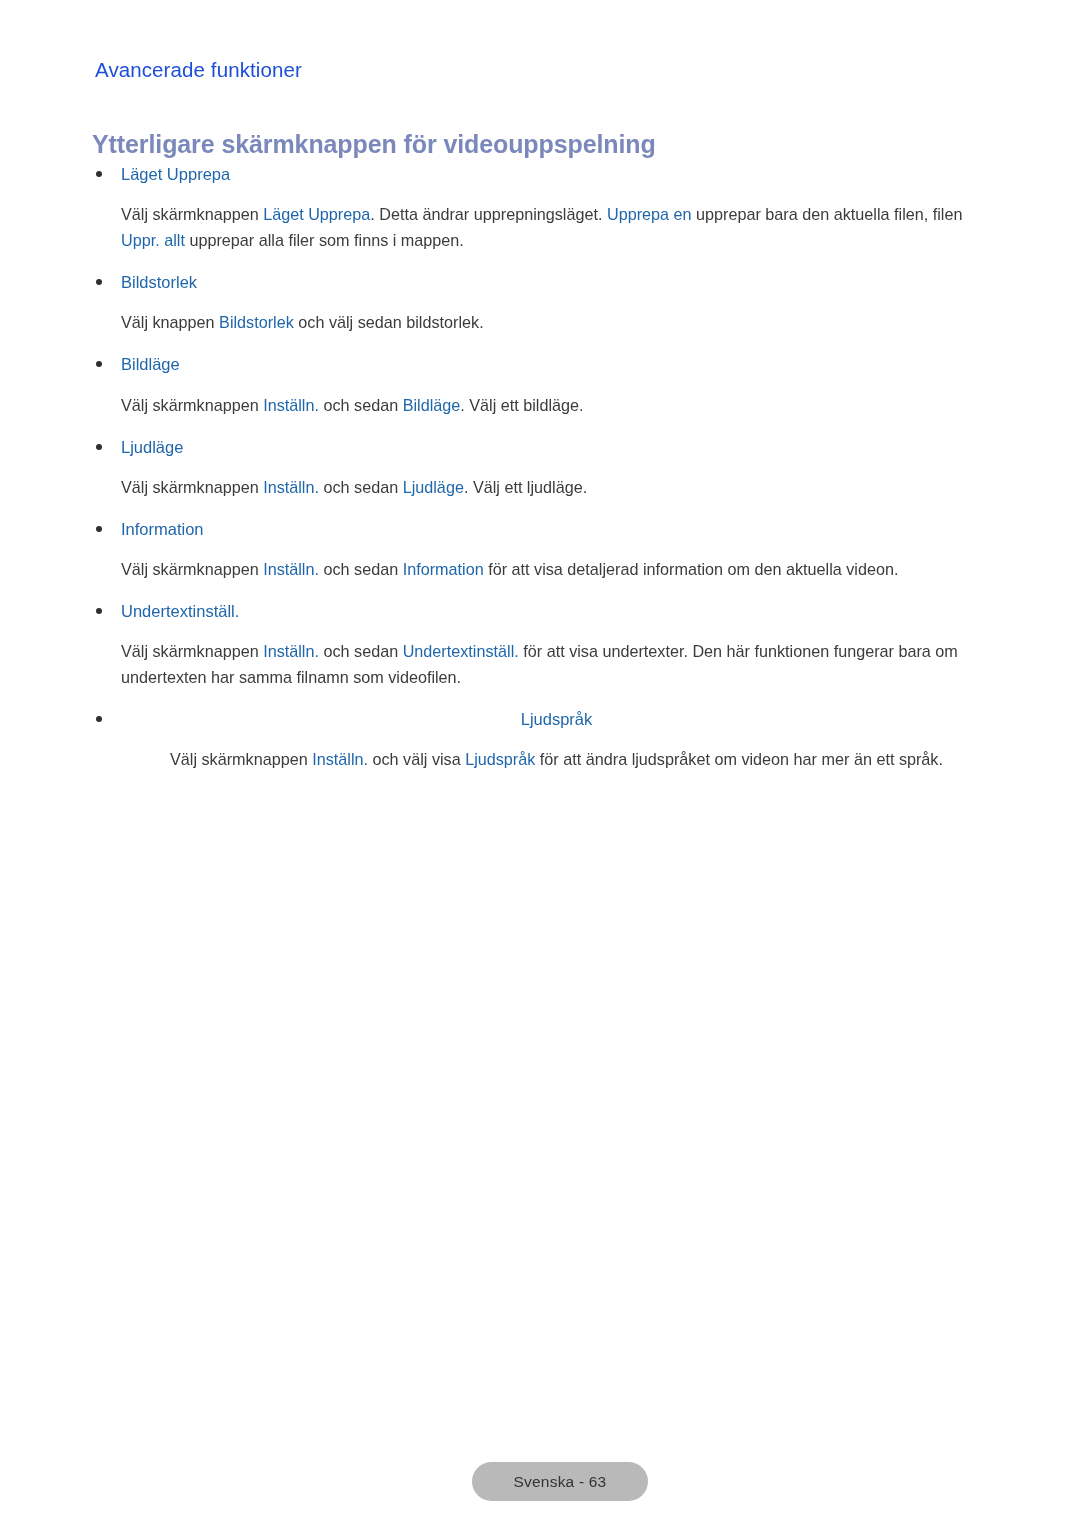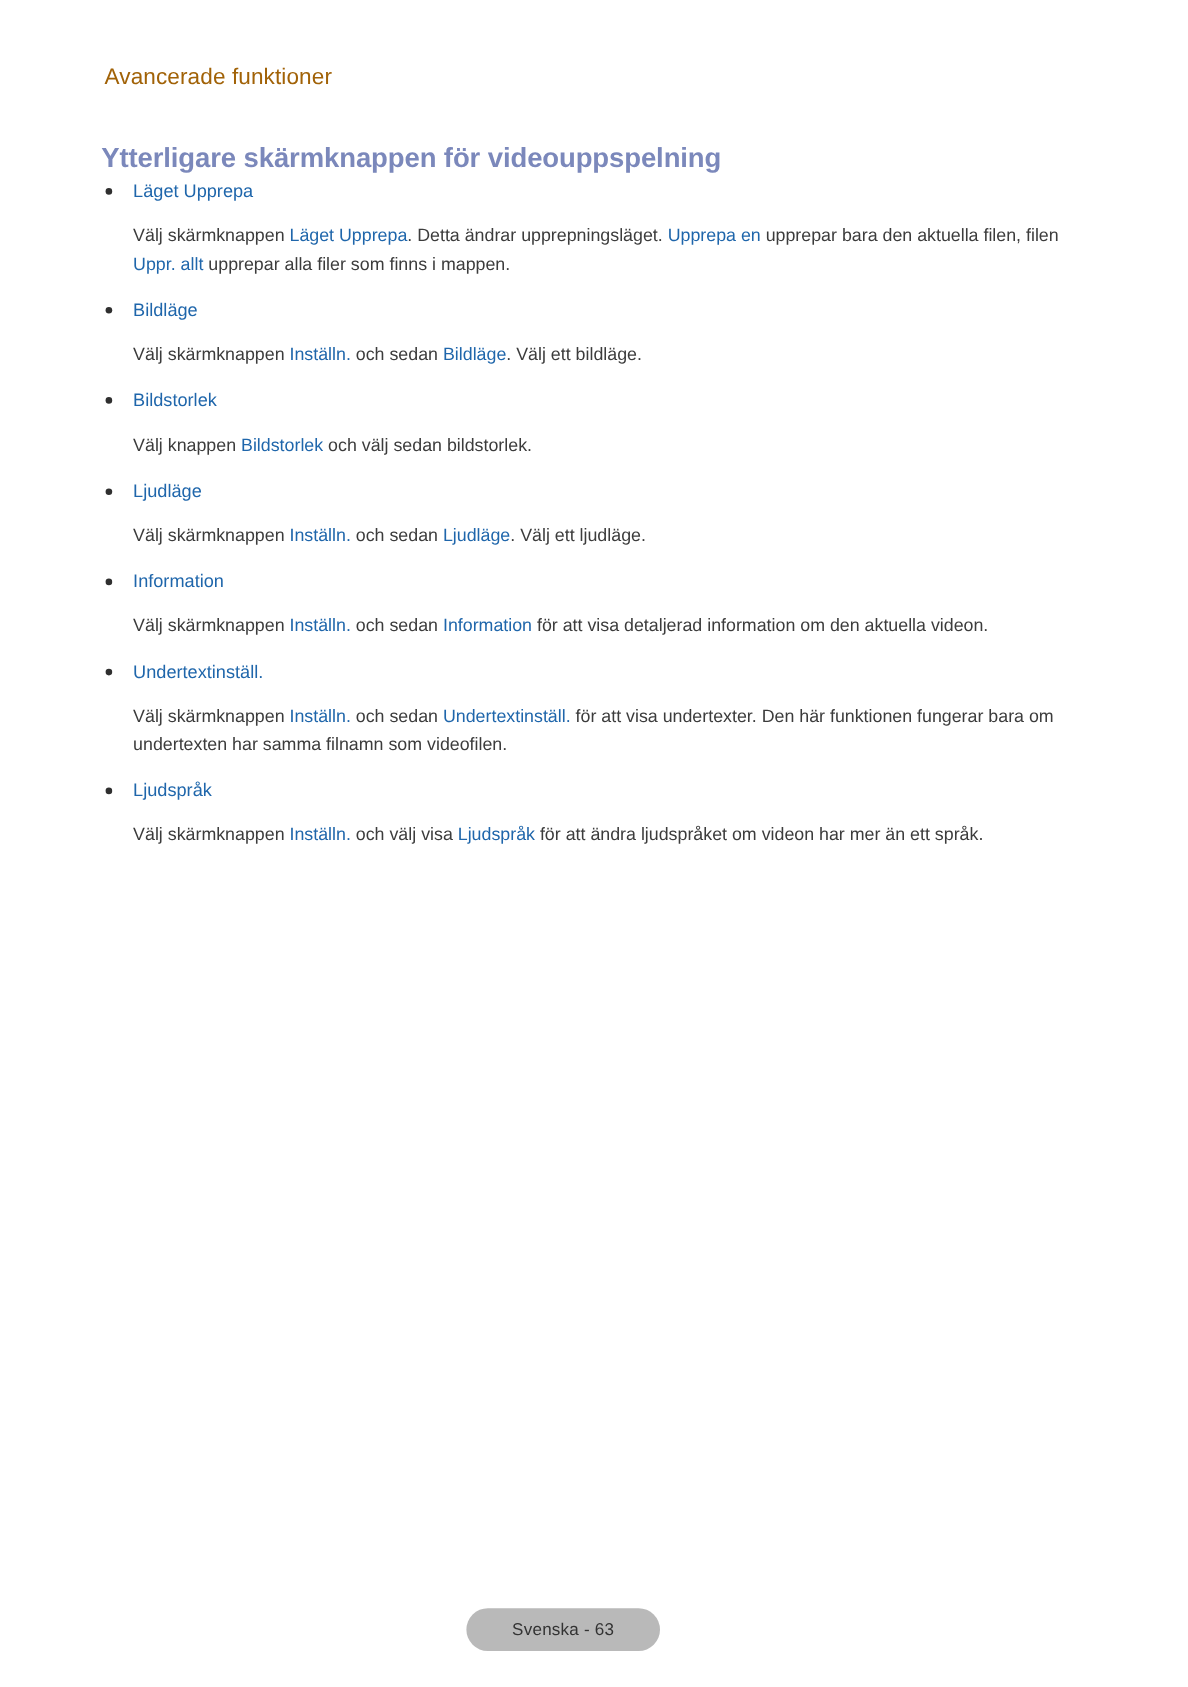--- a/index.html
+++ b/index.html
@@ -17,21 +17,21 @@
   }
   .page {
     position: absolute;
     inset: 0;
   }
   .breadcrumb {
     position: absolute;
     left: 95px;
     top: 58px;
     font-size: 20.5px;
-    color: #a16207;
+    color: #1d4ed8;
     letter-spacing: 0.1px;
     white-space: nowrap;
   }
   .section-heading {
     position: absolute;
     left: 92px;
     top: 113px;
     font-size: 25px;
     color: #7b88bb;
     letter-spacing: -0.1px;
@@ -42,20 +42,21 @@
     left: 92px;
     top: 163px;
     width: 900px;
   }
   .bullet-block {
     position: relative;
     margin-bottom: 18px;
   }
   .bullet-block:last-child {
     margin-bottom: 0;
+    text-align: center;
   }
   .bullet-heading {
     position: relative;
     padding-left: 29px;
     font-size: 16.5px;
     color: #1f66ab;
     line-height: 22px;
     margin-bottom: 6px;
   }
   .bullet-dot {
@@ -72,21 +73,21 @@
     font-size: 16.2px;
     line-height: 26px;
     color: #3c3c3c;
     max-width: 880px;
   }
   .bullet-body .lnk {
     color: #1f66ab;
   }
   .footer-pill {
     position: absolute;
-    left: 424px;
+    left: 472px;
     top: 1462px;
     width: 176px;
     height: 39px;
     border-radius: 20px;
     background: #b9b9b9;
     display: flex;
     align-items: center;
     justify-content: center;
   }
   .footer-pill-label {
@@ -103,26 +104,26 @@
   <div class="breadcrumb">Avancerade funktioner</div>
 
   <h1 class="section-heading">Ytterligare skärmknappen för videouppspelning</h1>
 
   <div class="content">
       <div class="bullet-block">
         <div class="bullet-heading"><span class="bullet-dot"></span><span>Läget Upprepa</span></div>
         <p class="bullet-body"><span>Välj skärmknappen </span><span class="lnk">Läget Upprepa</span><span>. Detta ändrar upprepningsläget. </span><span class="lnk">Upprepa en</span><span> upprepar bara den aktuella filen, filen </span><span class="lnk">Uppr. allt</span><span> upprepar alla filer som finns i mappen.</span></p>
       </div>
       <div class="bullet-block">
+        <div class="bullet-heading"><span class="bullet-dot"></span><span>Bildstorlek</span></div>
+        <p class="bullet-body"><span>Välj knappen </span><span class="lnk">Bildstorlek</span><span> och välj sedan bildstorlek.</span></p>
+      </div>
+      <div class="bullet-block">
         <div class="bullet-heading"><span class="bullet-dot"></span><span>Bildläge</span></div>
         <p class="bullet-body"><span>Välj skärmknappen </span><span class="lnk">Inställn.</span><span> och sedan </span><span class="lnk">Bildläge</span><span>. Välj ett bildläge.</span></p>
-      </div>
-      <div class="bullet-block">
-        <div class="bullet-heading"><span class="bullet-dot"></span><span>Bildstorlek</span></div>
-        <p class="bullet-body"><span>Välj knappen </span><span class="lnk">Bildstorlek</span><span> och välj sedan bildstorlek.</span></p>
       </div>
       <div class="bullet-block">
         <div class="bullet-heading"><span class="bullet-dot"></span><span>Ljudläge</span></div>
         <p class="bullet-body"><span>Välj skärmknappen </span><span class="lnk">Inställn.</span><span> och sedan </span><span class="lnk">Ljudläge</span><span>. Välj ett ljudläge.</span></p>
       </div>
       <div class="bullet-block">
         <div class="bullet-heading"><span class="bullet-dot"></span><span>Information</span></div>
         <p class="bullet-body"><span>Välj skärmknappen </span><span class="lnk">Inställn.</span><span> och sedan </span><span class="lnk">Information</span><span> för att visa detaljerad information om den aktuella videon.</span></p>
       </div>
       <div class="bullet-block">

